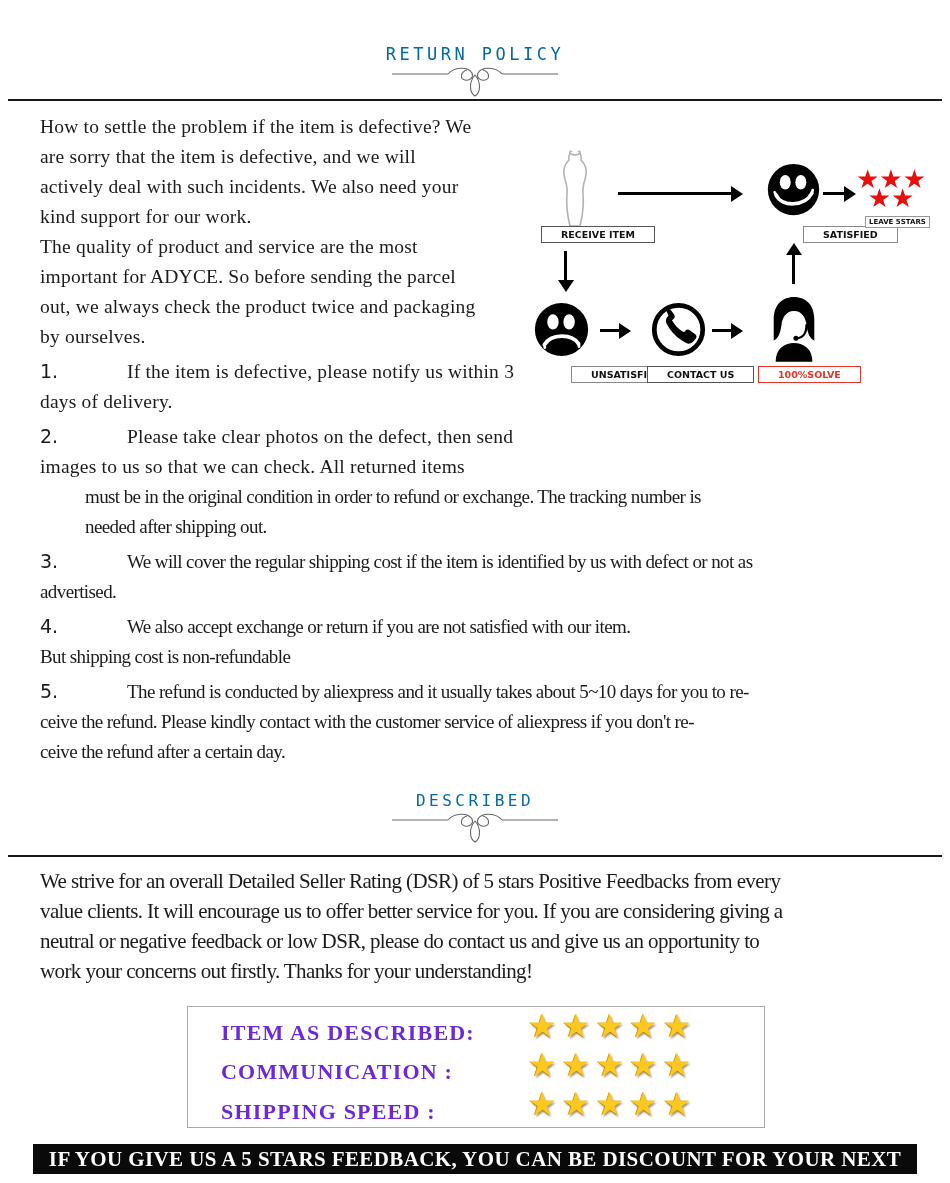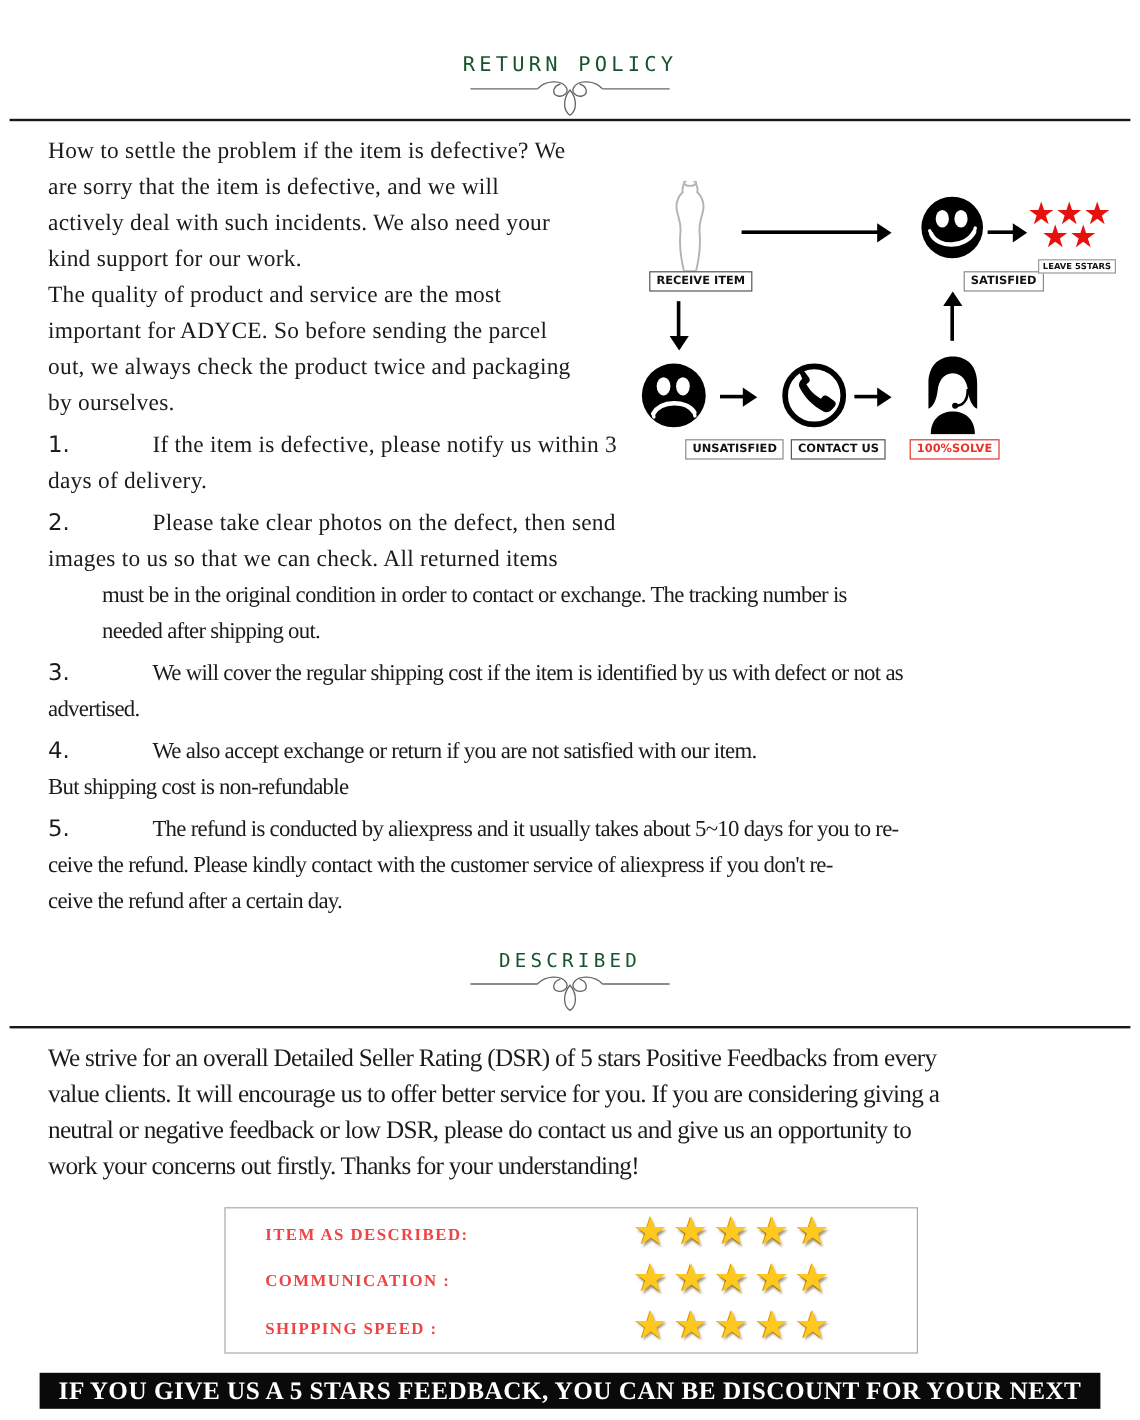--- a/index.html
+++ b/index.html
@@ -4,21 +4,21 @@
 <style>
   html,body { margin:0; padding:0; background:#fff; }
   .page {
     position:relative; width:950px; height:1183px; background:#fff;
     font-family:"Liberation Serif", serif; color:#1b1b1b; overflow:hidden;
   }
   
   .sec-header { position:absolute; left:0; width:100%; text-align:center; }
   .sec-title {
     font-family:"DejaVu Sans Mono", monospace; font-size:17px;
-    letter-spacing:3.5px; color:#14532d; font-weight:400;
+    letter-spacing:3.5px; color:#0369a1; font-weight:400;
   }
   .flourish { display:block; margin:1px auto 0; }
   .hr { position:absolute; left:8px; right:8px; border-top:2px solid #191919; }
 
   
   .textblock { position:absolute; left:40px; width:874px; }
   .textblock p { margin:0; line-height:30px; }
   .pre { white-space:pre-line;margin-left:45px; }
   .wide { font-size:19.5px; letter-spacing:0.2px; }
   .condensed { font-size:19px; letter-spacing:-0.6px; }
@@ -27,21 +27,21 @@
     font-family:"DejaVu Sans", sans-serif; font-size:19px;
     display:inline-block; width:42px; letter-spacing:0;
   }
   .cont { display:block; }
 
   
   .diagram { position:absolute; left:520px; top:140px; width:425px; height:255px; }
   .dg { position:absolute; }
   .dlabel {
     position:absolute; font-family:"DejaVu Sans", sans-serif; font-weight:bold;
-    font-size:9.5px; border:1px solid #555; background:#fff; padding:2px 5px;
+    font-size:9.5px; border:1px solid #555; background:#fff; padding:2px 19px;
     white-space:nowrap; color:#111;
   }
   .dlabel.gray { border-color:#8a8a8a;margin-left:40px; }
   .dlabel.red { color:#e8342a; border-color:#e8342a; }
   .dlabel.tiny { font-size:7px; padding:1px 3px; border-color:#999; }
   .rstars {
     position:absolute; font-family:"DejaVu Sans", sans-serif; color:#e8100c;
     font-size:26px; line-height:19px; text-align:center; width:70px;
   }
   .rstars span { display:block; }
@@ -53,21 +53,21 @@
   .ar-v { width:3px; }
   .ar-down::after { content:""; position:absolute; bottom:-11px; left:-6.5px;
     border-top:12px solid #000; border-left:8px solid transparent; border-right:8px solid transparent; }
   .ar-up::after { content:""; position:absolute; top:-11px; left:-6.5px;
     border-bottom:12px solid #000; border-left:8px solid transparent; border-right:8px solid transparent; }
 
   
   .dsr-box { position:absolute; left:187px; top:1006px; width:576px; height:120px;
     border:1px solid #aaa; background:#fff; }
   .dsr-row { position:absolute; left:33px; white-space:nowrap; }
-  .dsr-label { font-size:14px; font-weight:bold; letter-spacing:1.2px; color:#ef4444;
+  .dsr-label { font-size:22px; font-weight:bold; letter-spacing:1.2px; color:#6d28d9;
     font-family:"Liberation Serif", serif; }
   .gstars { position:absolute; left:340px; font-family:"DejaVu Sans", sans-serif;
     font-size:32px; color:#fec81e; letter-spacing:5px; white-space:nowrap;
     text-shadow:1px 2px 2px rgba(90,60,0,0.55), -1px 0 0 #d89f00; }
   .banner { position:absolute; left:33px; top:1144px; width:884px; height:30px;
     background:#0a0a0a; color:#fff; text-align:center; line-height:30px;
     font-family:"Liberation Serif", serif; font-weight:bold; font-size:21px;
     letter-spacing:0.4px; }
 </style>
 </head>
@@ -95,21 +95,21 @@
 are sorry that the item is defective, and we will
 actively deal with such incidents. We also need your
 kind support for our work.</p>
     <p class="pre wide">The quality of product and service are the most
 important for ADYCE. So before sending the parcel
 out, we always check the product twice and packaging
 by ourselves.</p>
     <p class="item wide"><span class="num">1.</span><span class="pre">If the item is defective, please notify us within 3
 days of delivery.</span></p>
     <p class="item wide"><span class="num">2.</span><span class="pre">Please take clear photos on the defect, then send
-images to us so that we can check. All returned items</span><span class="pre cont condensed">must be in the original condition in order to contact or exchange. The tracking number is
+images to us so that we can check. All returned items</span><span class="pre cont condensed">must be in the original condition in order to refund or exchange. The tracking number is
 needed after shipping out.</span></p>
     <p class="item condensed"><span class="num">3.</span><span class="pre">We will cover the regular shipping cost if the item is identified by us with defect or not as
 advertised.</span></p>
     <p class="item condensed"><span class="num">4.</span><span class="pre">We also accept exchange or return if you are not satisfied with our item.
 But shipping cost is non-refundable</span></p>
     <p class="item condensed"><span class="num">5.</span><span class="pre">The refund is conducted by aliexpress and it usually takes about 5~10 days for you to re-
 ceive the refund. Please kindly contact with the customer service of aliexpress if you don't re-
 ceive the refund after a certain day.</span></p>
   </div>
 
@@ -151,21 +151,21 @@
       <path d="M12 46 l0.5 3 M48 45 l0.5 3" stroke="#fff" stroke-width="3" stroke-linecap="round"></path>
     </svg>
     <div class="dlabel gray" style="left:11px; top:226px;">UNSATISFIED</div>
 
     <div class="ar ar-h" style="left:80px; top:189px; width:20px;"></div>
 
     <svg class="dg" style="left:130px; top:161px;" width="57" height="57" viewBox="0 0 60 60">
       <circle cx="30" cy="30" r="25.5" fill="none" stroke="#000" stroke-width="5"></circle>
       <path d="M19.5 15.5 c-2.8 2.6 -3.6 5.2 -2.2 7.8 c2.4 4.6 5.3 8.6 8.8 12.1 c3.5 3.5 7.5 6.4 12.1 8.8 c2.6 1.4 5.2 0.6 7.8 -2.2 l2 -2.2 c1.4 -1.5 1.2 -3.6 -0.4 -4.8 l-5.8 -4.3 c-1.5 -1.1 -3.5 -0.9 -4.6 0.6 l-1.3 1.7 c-2.9 -1.7 -5.3 -3.5 -7.3 -5.5 c-2 -2 -3.8 -4.4 -5.5 -7.3 l1.7 -1.3 c1.5 -1.1 1.7 -3.1 0.6 -4.6 l-4.3 -5.8 c-1.2 -1.6 -3.3 -1.8 -4.8 -0.4 z" fill="#000"></path>
     </svg>
-    <div class="dlabel" style="left:127px; top:226px;margin-left:12px;">CONTACT US</div>
+    <div class="dlabel" style="left:127px; top:226px;">CONTACT US</div>
 
     <div class="ar ar-h" style="left:192px; top:189px; width:20px;"></div>
 
     <svg class="dg" style="left:245px; top:156px;" width="58" height="66" viewBox="0 0 60 68">
       <path d="M30 1 C17 1 9 10 9 24 L9 46 C13.5 44 16 38 17 30 C17.6 24 21 15.5 30 15.5 C39 15.5 42.4 24 43 30 C44 38 46.5 44 51 46 L51 24 C51 10 43 1 30 1 Z" fill="#000"></path>
       <path d="M43 29 C43 39 38.5 43.5 32.5 43.5" fill="none" stroke="#000" stroke-width="2.4"></path>
       <circle cx="32" cy="43.5" r="2.6" fill="#000"></circle>
       <path d="M11 68 C11 55 19.5 48.5 30 48.5 C40.5 48.5 49 55 49 68 Z" fill="#000"></path>
     </svg>
     <div class="dlabel red" style="left:238px; top:226px;">100%SOLVE</div>

